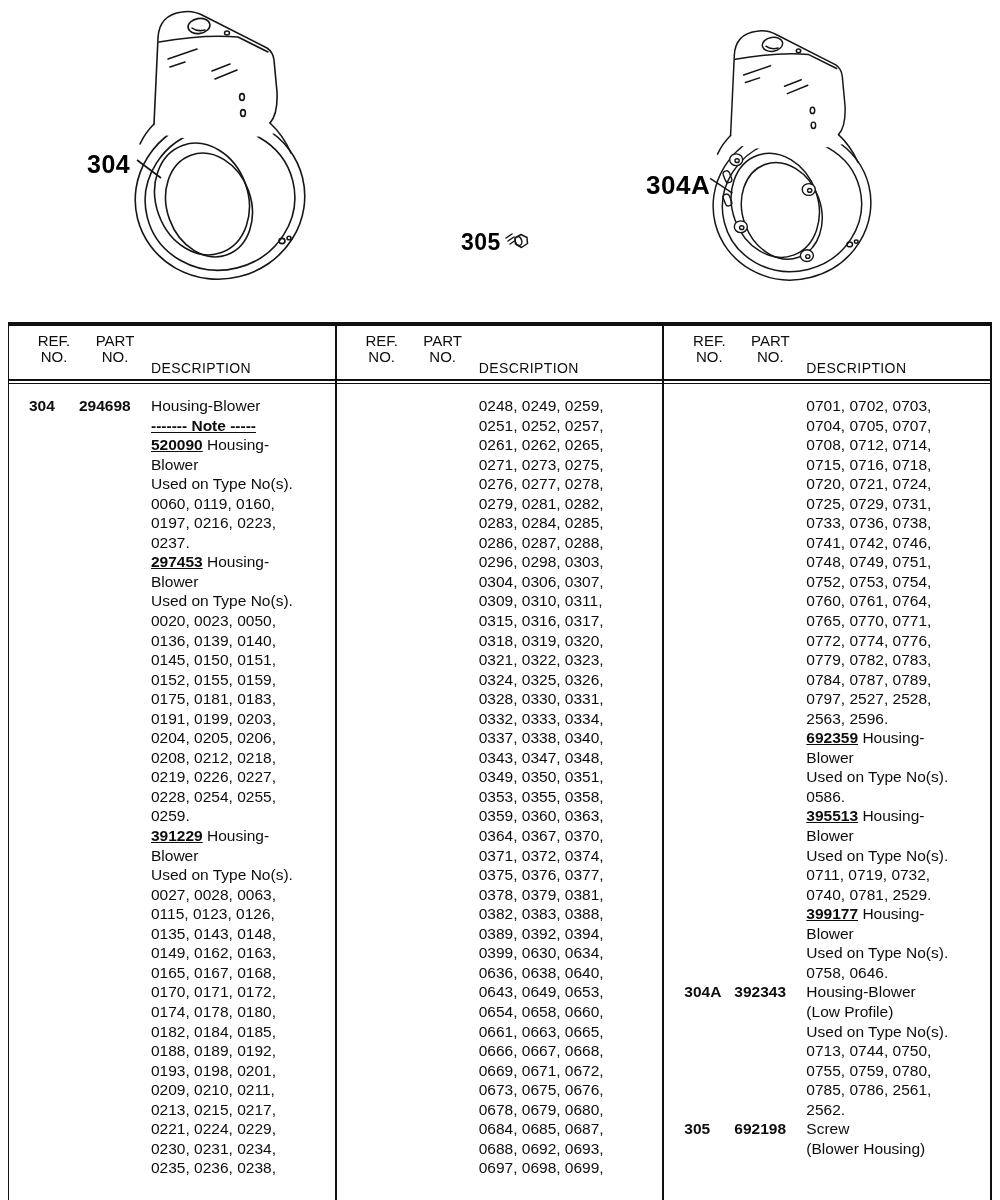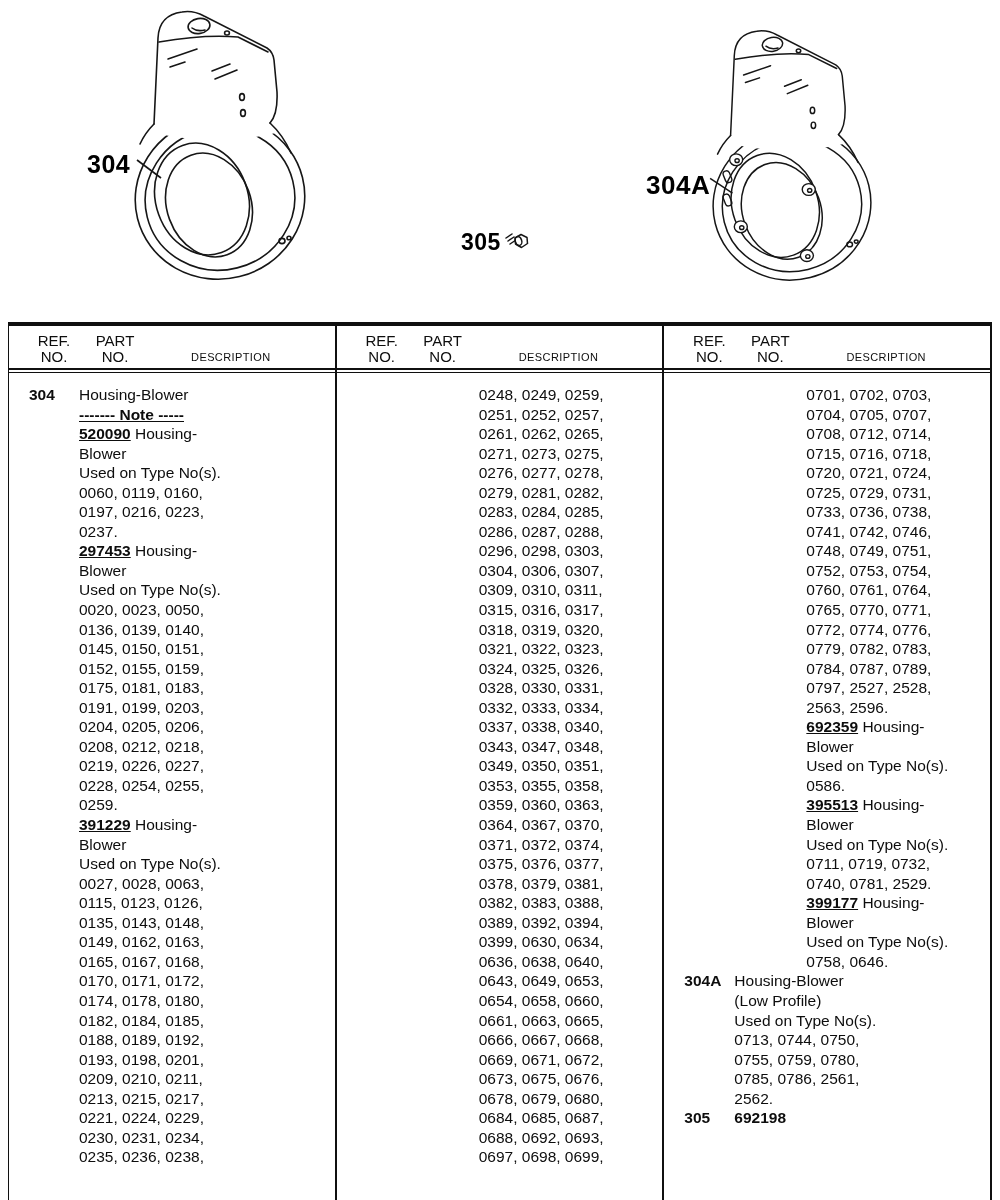--- a/index.html
+++ b/index.html
@@ -30,29 +30,29 @@
     position:absolute; top:322px; left:8px; width:984px; bottom:0;
     border-top:4px solid #101010;
     border-left:1.5px solid #101010;
     border-right:2px solid #101010;
     display:flex;
   }
   .colgroup { flex:1 1 0; min-width:0; }
   .colgroup + .colgroup { border-left:2px solid #101010; }
 
   .colhead {
-    height:44px;
+    height:55px;
     display:grid; grid-template-columns:50px 72px 1fr;
     padding:6px 24px 2px 20px;
     border-bottom:2px solid #101010;
     font-size:15px; line-height:16px;
   }
   .h-ref, .h-part { text-align:center; padding-top:1px; }
   .h-ref span, .h-part span { display:block; }
-  .h-desc { align-self:end; text-align:center; font-size:11px; letter-spacing:0.4px; padding-bottom:1px; }
+  .h-desc { align-self:end; text-align:left; font-size:14px; letter-spacing:0.4px; padding-bottom:1px; }
 
   .colbody {
     border-top:1px solid #101010;
     margin-top:2px;
     padding:12px 4px 0 20px;
     font-size:15.5px; line-height:19.55px;
     white-space:nowrap; overflow:hidden;
   }
   .entry { display:grid; grid-template-columns:50px 72px 1fr; }
   .cell.ref  { font-weight:bold; }
@@ -132,20 +132,21 @@
       </div>
       <div class="h-part">
         <span>PART</span>
           <span>NO.</span>
       </div>
       <div class="h-desc">DESCRIPTION</div>
     </header>
     <div class="colbody">
         <div class="entry">
           <div class="cell ref">304</div>
+          <div class="cell part">294698</div>
           <div class="cell desc">
             <div class="line">Housing-Blower</div>
             <div class="line"><span class="b">------- Note -----</span></div>
             <div class="line"><span class="b">520090</span><span> Housing-</span></div>
             <div class="line">Blower</div>
             <div class="line">Used on Type No(s).</div>
             <div class="line">0060, 0119, 0160,</div>
             <div class="line">0197, 0216, 0223,</div>
             <div class="line">0237.</div>
             <div class="line"><span class="b">297453</span><span> Housing-</span></div>
@@ -291,30 +292,35 @@
             <div class="line">0711, 0719, 0732,</div>
             <div class="line">0740, 0781, 2529.</div>
             <div class="line"><span class="b">399177</span><span> Housing-</span></div>
             <div class="line">Blower</div>
             <div class="line">Used on Type No(s).</div>
             <div class="line">0758, 0646.</div>
           </div>
         </div>
         <div class="entry">
           <div class="cell ref">304A</div>
+          <div class="cell part">392343</div>
           <div class="cell desc">
             <div class="line">Housing-Blower</div>
             <div class="line">(Low Profile)</div>
             <div class="line">Used on Type No(s).</div>
             <div class="line">0713, 0744, 0750,</div>
             <div class="line">0755, 0759, 0780,</div>
             <div class="line">0785, 0786, 2561,</div>
             <div class="line">2562.</div>
           </div>
         </div>
         <div class="entry">
           <div class="cell ref">305</div>
           <div class="cell part">692198</div>
+          <div class="cell desc">
+            <div class="line">Screw</div>
+            <div class="line">(Blower Housing)</div>
+          </div>
         </div>
       </div>
   </section>
 
 </div>
 
 </body></html>

